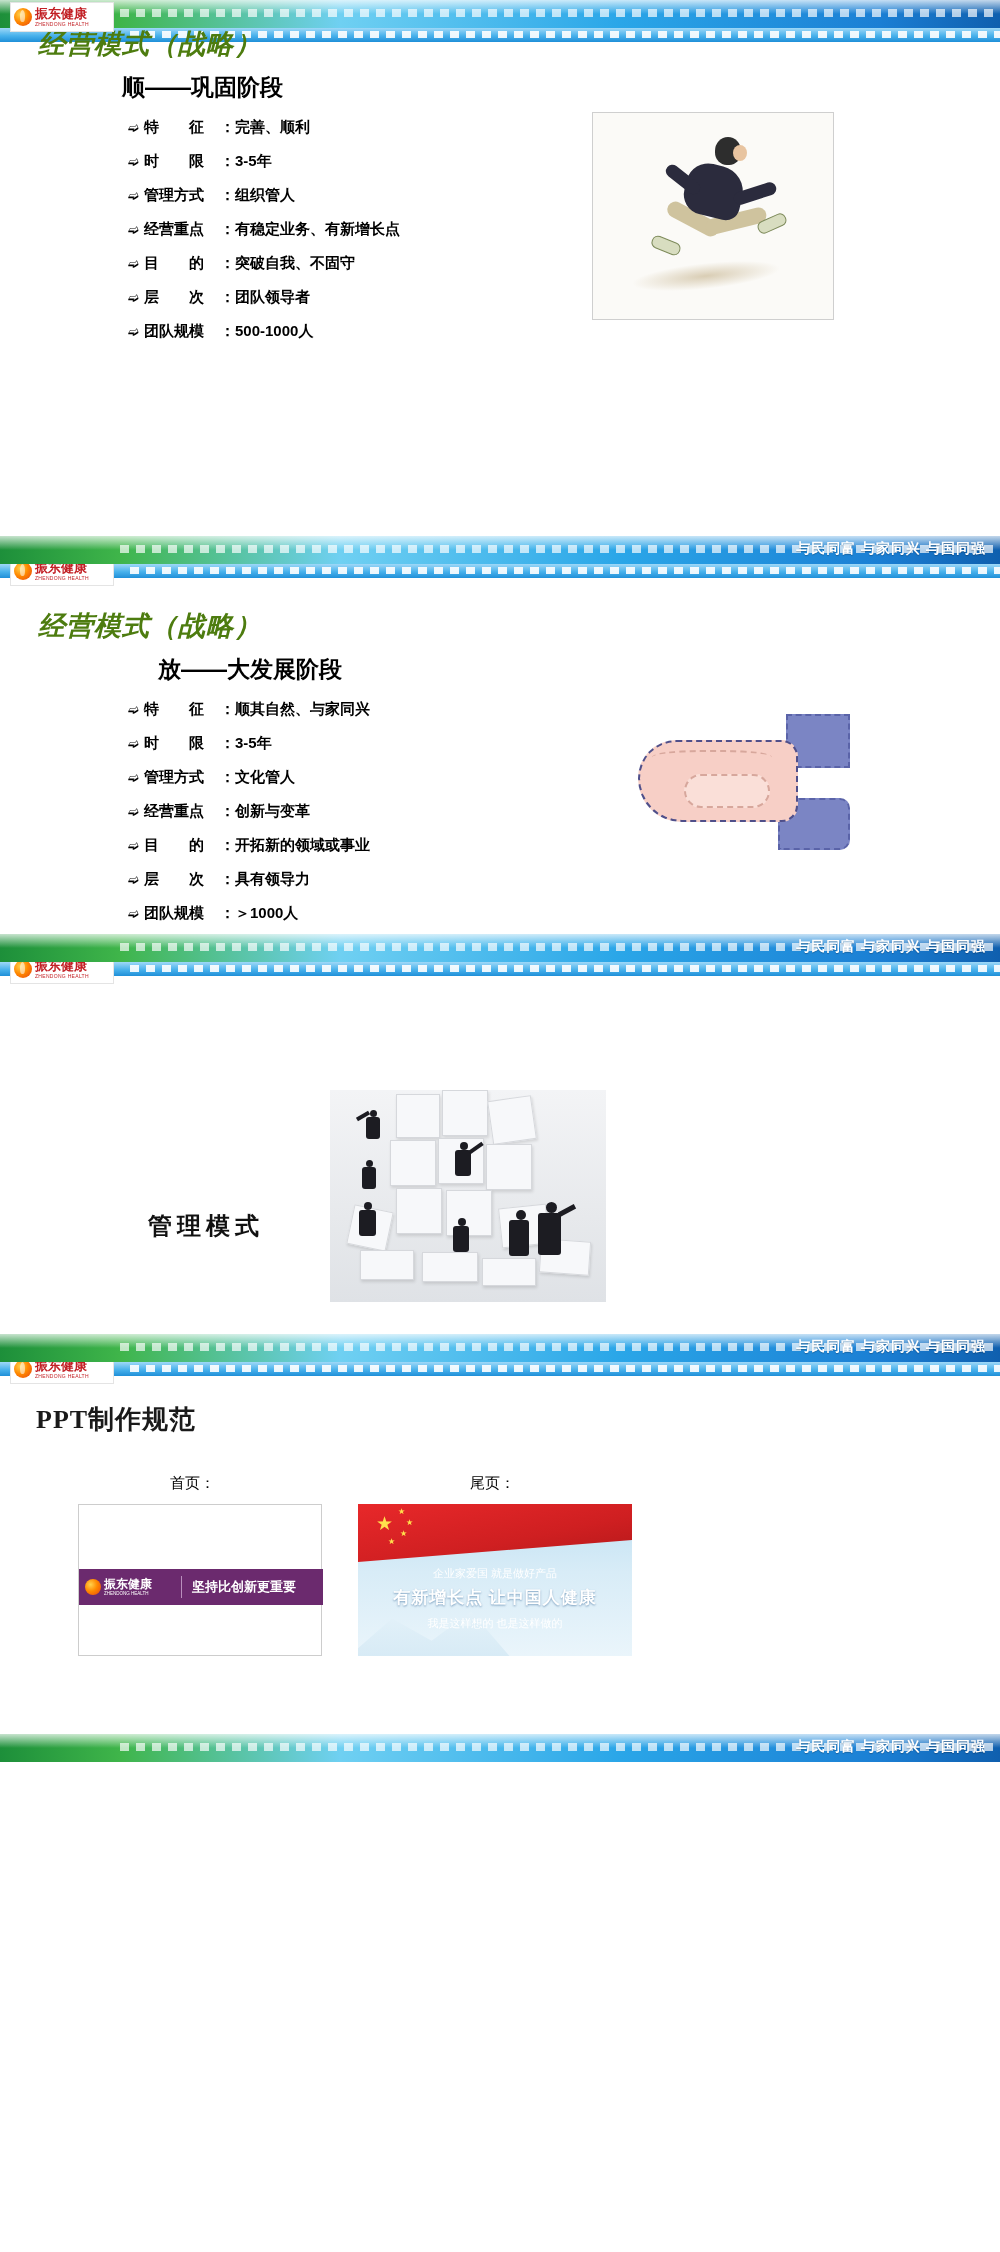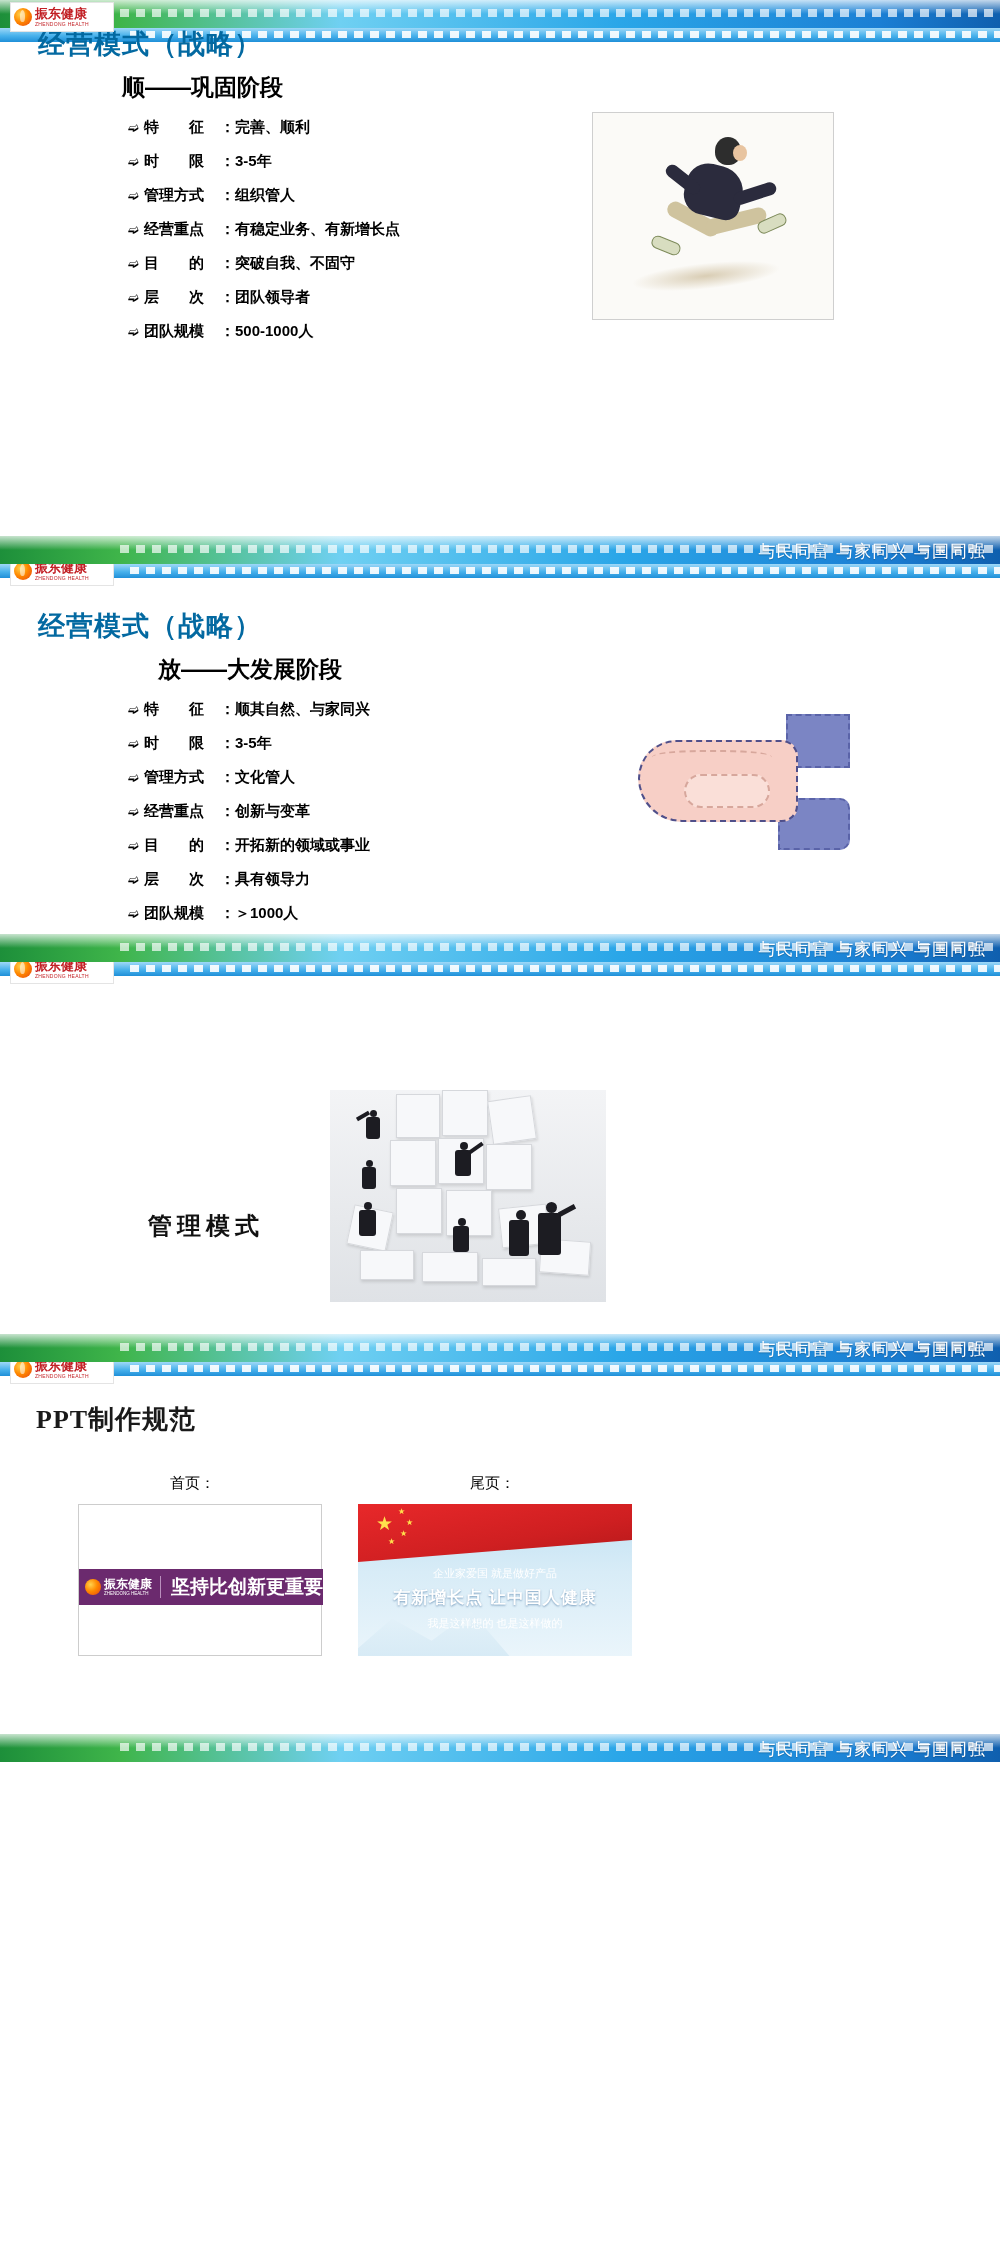--- a/index.html
+++ b/index.html
@@ -40,23 +40,23 @@
     height: 8px;
     left: 120px; right: 0;
     background-image:
       repeating-linear-gradient(to right, rgba(255,255,255,.85) 0px, rgba(255,255,255,.85) 9px, rgba(255,255,255,0) 9px, rgba(255,255,255,0) 16px);
     opacity: .8;
   }
   .banner .motto {
     position: absolute;
     right: 14px; top: 4px;
     color: #ffffff;
-    font-size: 17px;
+    font-size: 14px;
     letter-spacing: 1px;
-    font-weight: normal;
+    font-weight: bold;
     text-shadow: 0 1px 1px rgba(0,0,0,.25);
     white-space: nowrap;
   }
 
   
   .ribbon {
     position: relative;
     height: 14px;
     background: linear-gradient(to bottom, #9fd8f7, #49b2ec 55%, #1f8fd8);
     overflow: hidden;
@@ -110,23 +110,24 @@
     white-space: nowrap;
   }
 
   
   .slide-title {
     position: absolute;
     left: 38px;
     top: 26px;
     font-size: 27px;
     font-weight: bold;
-    color: #0369a1;
+    color: #4d7c0f;
     letter-spacing: 1px;
     white-space: nowrap;
+    font-style: italic;
   }
   .sub-title {
     position: absolute;
     left: 122px;
     top: 72px;
     font-size: 23px;
     font-weight: bold;
     color: #000000;
     white-space: nowrap;
   }
@@ -311,21 +312,21 @@
     width: 16px; height: 16px; border-radius: 50%;
     background: radial-gradient(circle at 35% 35%, #ffd24d 0%, #ff8a00 45%, #e8430f 100%);
   }
   .cover .bar .mini-logo .txt { margin-left: 3px; line-height: 1; }
   .cover .bar .mini-logo .cn { font-size: 12px; font-weight: bold; color: #ffffff; white-space: nowrap; }
   .cover .bar .mini-logo .en { font-size: 4.5px; color: #ffffff; white-space: nowrap; margin-top: 2px; }
   .cover .bar .divider {
     width: 1px; height: 22px; background: #b98fbd; margin: 0 10px 0 4px;
   }
   .cover .bar .slogan {
-    color: #ffffff; font-size: 19px; font-weight: bold; white-space: nowrap;
+    color: #ffffff; font-size: 13px; font-weight: bold; white-space: nowrap;
   }
 
   .endpage {
     position: absolute;
     left: 358px; top: 128px;
     width: 274px; height: 152px;
     background: linear-gradient(to bottom, #bfe0f2 0%, #d8ecf7 45%, #eaf5fb 100%);
     overflow: hidden;
   }
   .endpage .flag {

